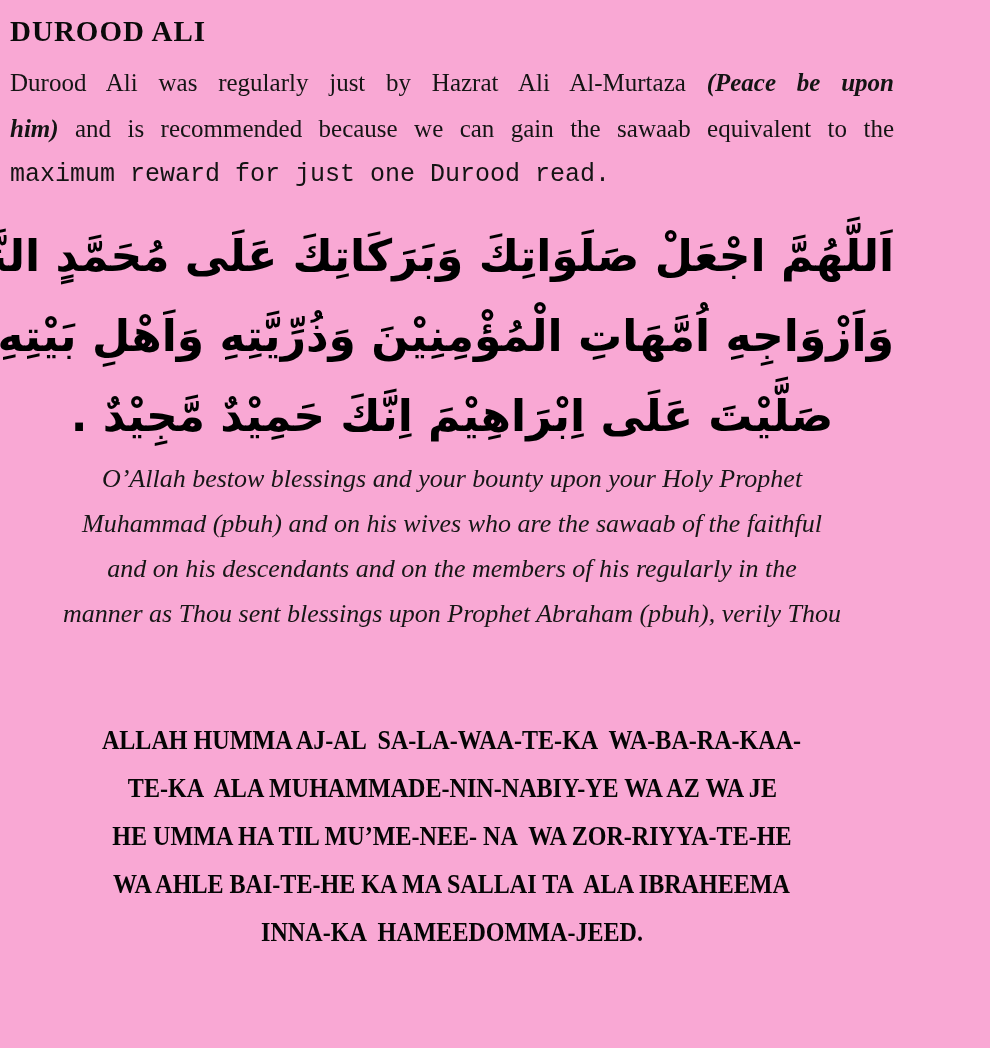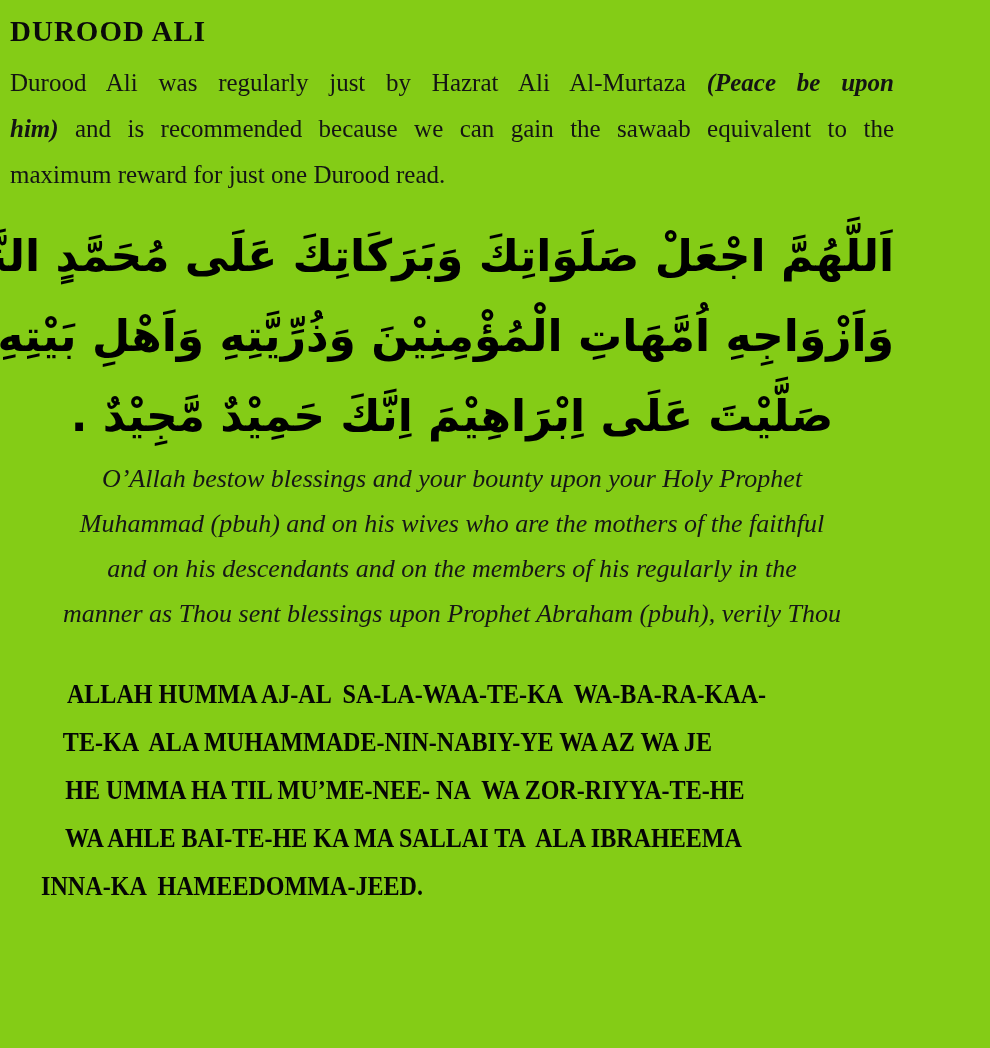--- a/index.html
+++ b/index.html
@@ -7,21 +7,21 @@
   body {
     width: 990px;
     height: 1048px;
     overflow: hidden;
     font-family: "Liberation Serif", serif;
     color: #0a0a0a;
   }
   .page {
     width: 990px;
     height: 1048px;
-    background: #84cc16;
+    background: #f9a8d4;
     padding: 14px 96px 0 10px; 
   }
   
   .doc-title {
     font-size: 29px;
     font-weight: bold;
     letter-spacing: 1px;
     line-height: 34px;
     color: #0a0a0a;
   }
@@ -35,20 +35,21 @@
   .intro-line {
     text-align: justify;
   }
   .intro-line.jline {
     text-align: justify;
     text-align-last: justify;
   }
   .intro-line.lline {
     text-align: left;
     text-align-last: left;
+    font-family: Liberation Mono, monospace;
   }
   .it { font-style: italic; font-weight: bold; }
   .rm { font-style: normal; }
   
   .arabic-block {
     margin-top: 18px;
     direction: rtl;
     text-align: center;
     font-family: "DejaVu Sans", sans-serif;
     font-weight: bold;
@@ -63,21 +64,22 @@
   .translation {
     text-align: center;
     font-style: italic;
     font-size: 26px;
     line-height: 45px;
     color: #161616;
   }
   .translation-line { white-space: nowrap; }
   
   .transliteration {
-    margin-top: 34px;
+    margin-top: 80px;
+    text-align: center;
     font-weight: bold;
     font-size: 28px;
     line-height: 48px;
     color: #050505;
   }
   .translit-line {
     white-space: pre-wrap; 
   }
   .translit-line > span {
     display: inline-block;
@@ -100,21 +102,21 @@
   </div>
 
   <div class="arabic-block" dir="rtl" lang="ar">
     <div class="arabic-line">اَللَّهُمَّ اجْعَلْ صَلَوَاتِكَ وَبَرَكَاتِكَ عَلَى مُحَمَّدٍ النَّبِيِّ</div>
     <div class="arabic-line">وَاَزْوَاجِهِ اُمَّهَاتِ الْمُؤْمِنِيْنَ وَذُرِّيَّتِهِ وَاَهْلِ بَيْتِهِ كَمَا</div>
     <div class="arabic-line">صَلَّيْتَ عَلَى اِبْرَاهِيْمَ اِنَّكَ حَمِيْدٌ مَّجِيْدٌ .</div>
   </div>
 
   <div class="translation">
     <div class="translation-line">O’Allah bestow blessings and your bounty upon your Holy Prophet</div>
-    <div class="translation-line">Muhammad (pbuh) and on his wives who are the mothers of the faithful</div>
+    <div class="translation-line">Muhammad (pbuh) and on his wives who are the sawaab of the faithful</div>
     <div class="translation-line">and on his descendants and on the members of his regularly in the</div>
     <div class="translation-line">manner as Thou sent blessings upon Prophet Abraham (pbuh), verily Thou</div>
   </div>
 
   <div class="transliteration">
     <div class="translit-line"><span>ALLAH HUMMA AJ-AL  SA-LA-WAA-TE-KA  WA-BA-RA-KAA-</span></div>
     <div class="translit-line"><span>TE-KA  ALA MUHAMMADE-NIN-NABIY-YE WA AZ WA JE</span></div>
     <div class="translit-line"><span>HE UMMA HA TIL MU’ME-NEE- NA  WA ZOR-RIYYA-TE-HE</span></div>
     <div class="translit-line"><span>WA AHLE BAI-TE-HE KA MA SALLAI TA  ALA IBRAHEEMA</span></div>
     <div class="translit-line"><span>INNA-KA  HAMEEDOMMA-JEED.</span></div>

